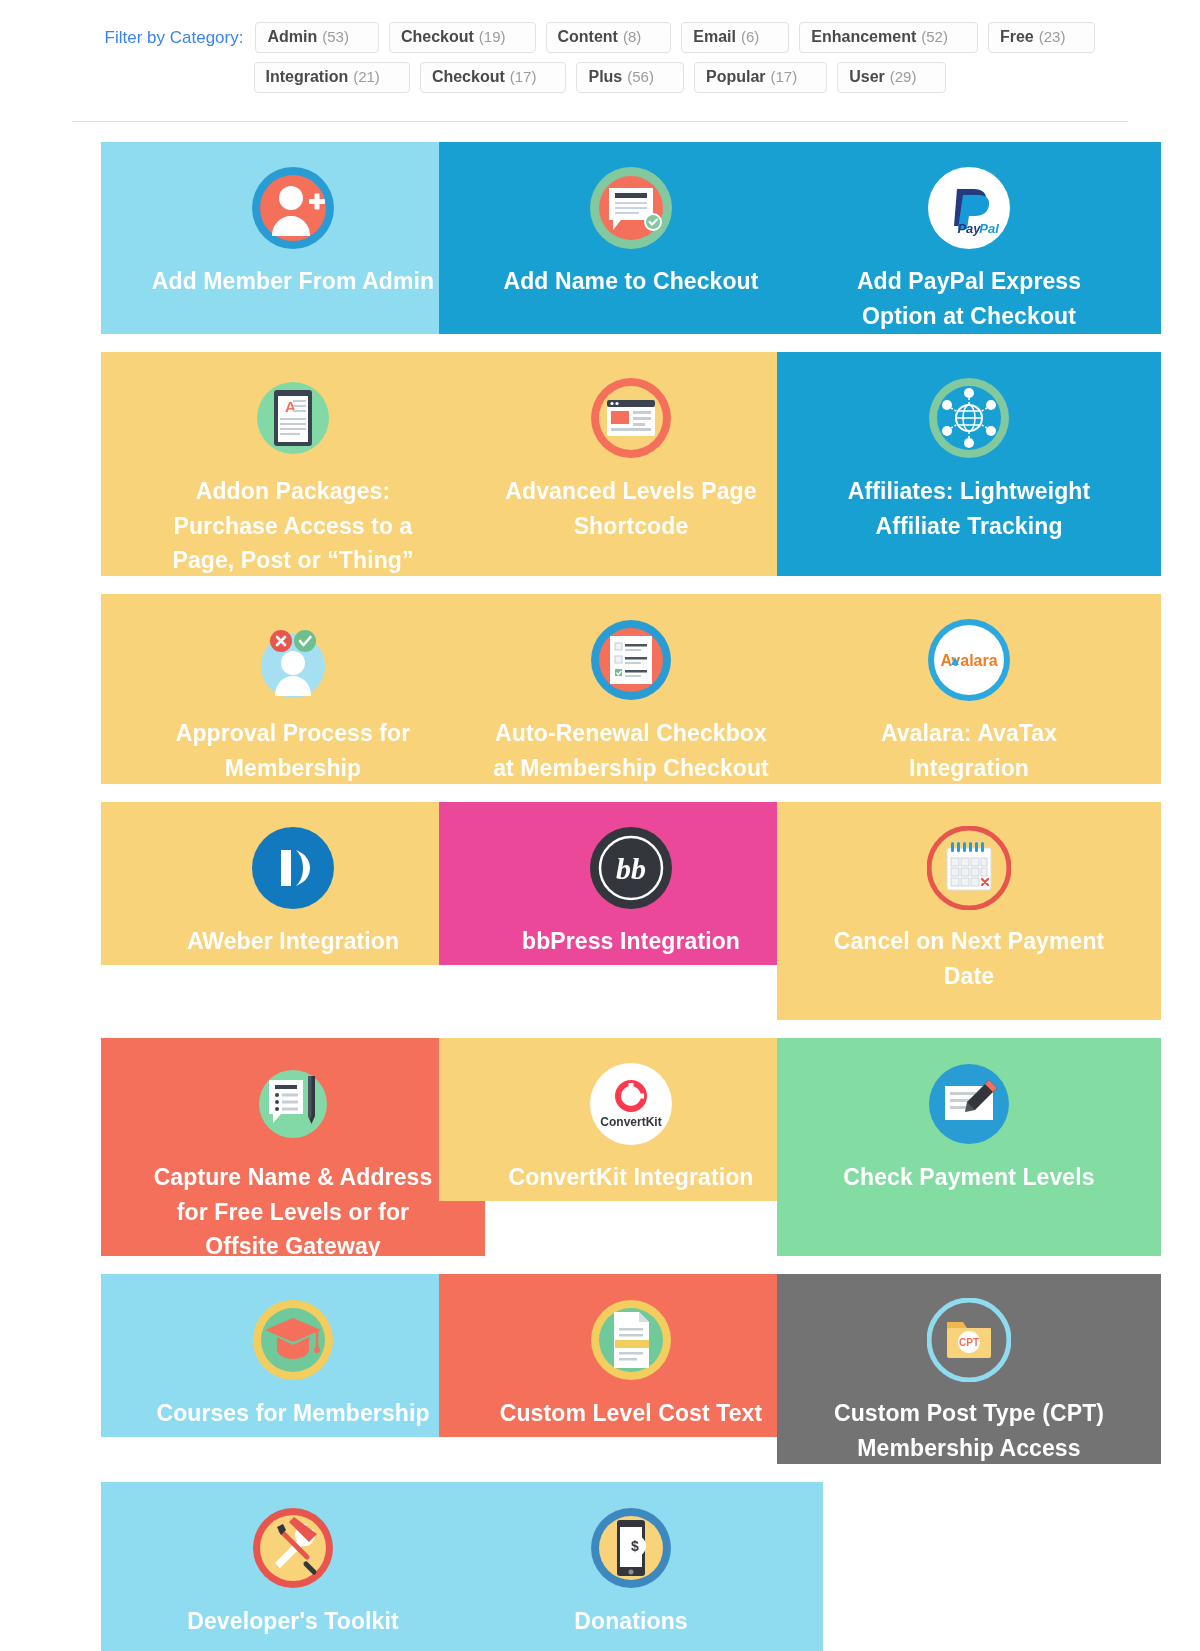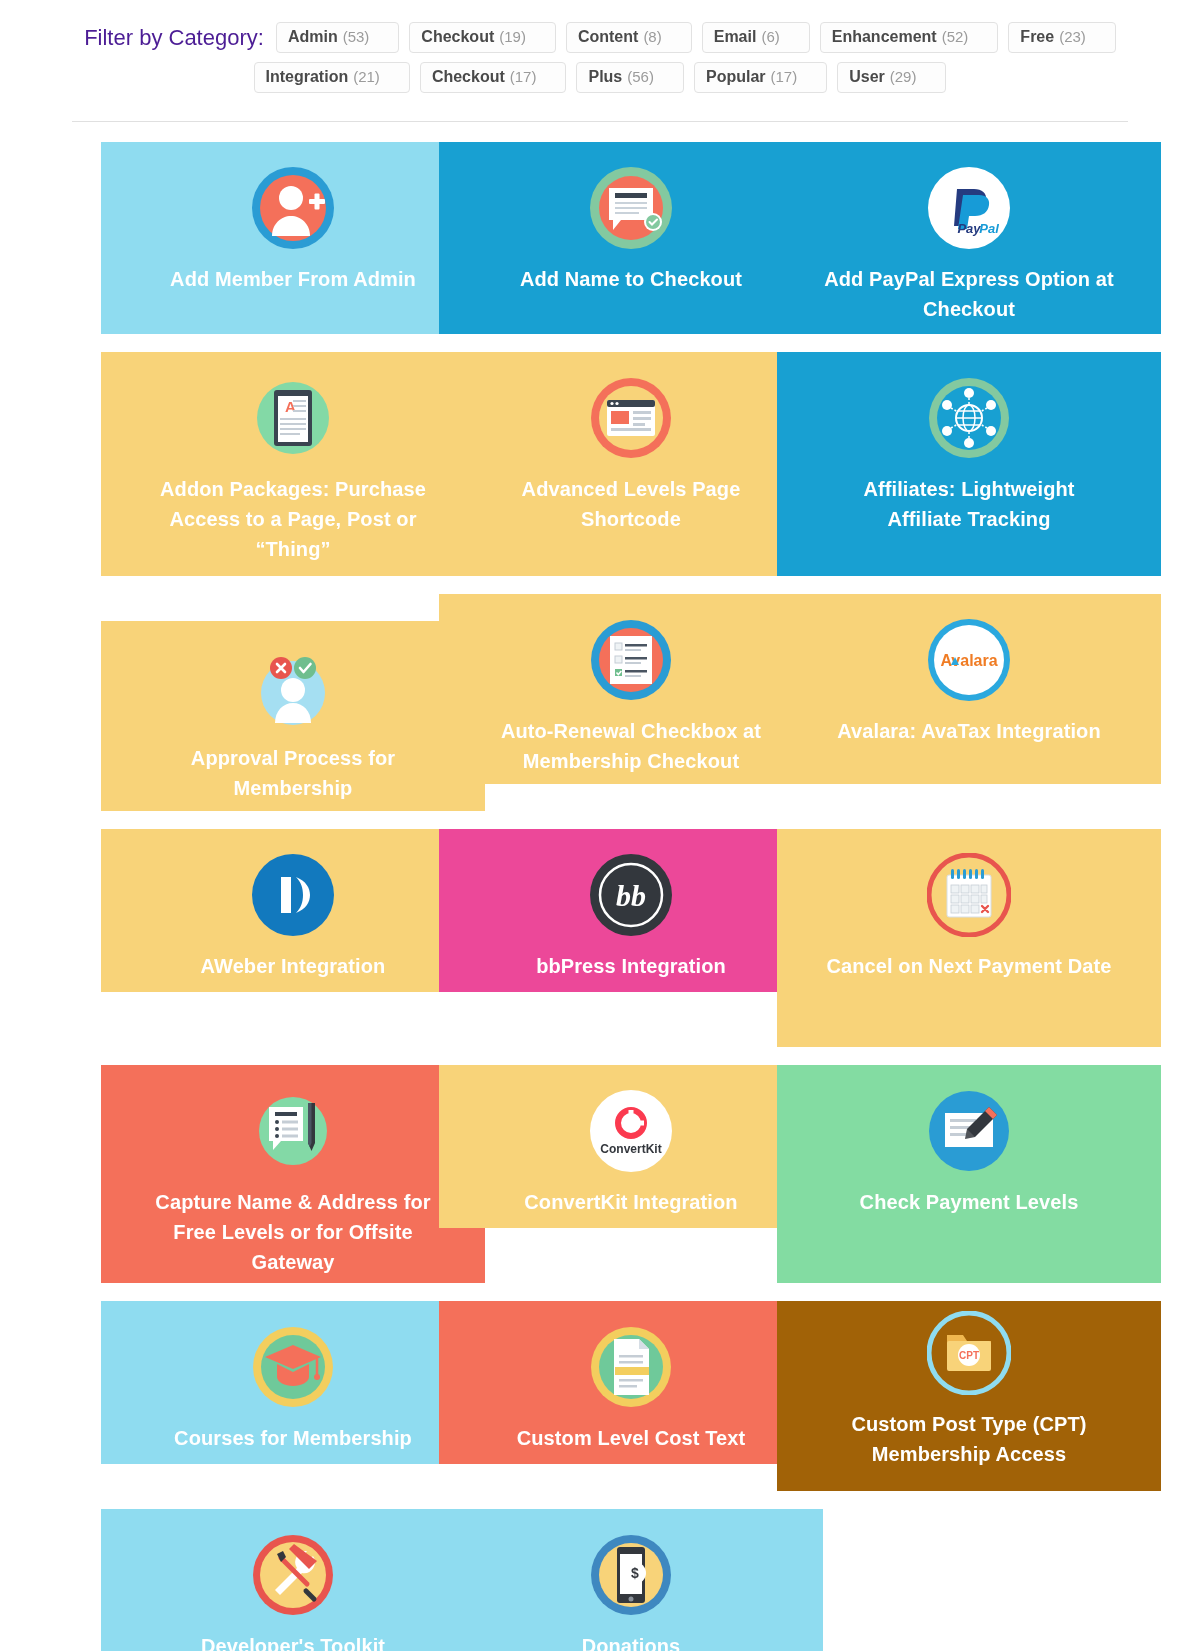--- a/index.html
+++ b/index.html
@@ -17,22 +17,22 @@
   .filter-bar {
     display: flex;
     flex-wrap: wrap;
     align-items: center;
     justify-content: center;
     padding: 22px 70px 0 70px;
     gap: 9px 10px;
     max-width: 1200px;
   }
   .filter-label {
-    font-size: 22px;
-    color: #4c1d95;
+    font-size: 17px;
+    color: #3b82f6;
     font-weight: 400;
     margin-right: 2px;
     white-space: nowrap;
     line-height: 30px;
   }
   .chip {
     display: inline-flex;
     align-items: baseline;
     gap: 5px;
     border: 1px solid #e2e2e2;
@@ -94,21 +94,21 @@
     position: relative;
     display: flex;
     align-items: center;
     justify-content: center;
     flex: none;
     margin-bottom: 14px;
   }
   .tile-icon svg { display: block; }
 
   .tile-title {
-    font-size: 20px;
+    font-size: 23px;
     font-weight: bold;
     color: #ffffff;
     text-align: center;
     line-height: 1.5;
     letter-spacing: 0.1px;
     max-width: 290px;
   }
 
   
 </style>
@@ -248,21 +248,21 @@
             <circle cx="64" cy="29" r="5" fill="#fff"></circle>
             <circle cx="64" cy="55" r="5" fill="#fff"></circle>
             <circle cx="42" cy="67" r="5" fill="#fff"></circle>
             <circle cx="20" cy="55" r="5" fill="#fff"></circle>
             <circle cx="20" cy="29" r="5" fill="#fff"></circle>
             <path d="M42 22v7M60 32l-7 4M60 52l-7-4M42 62v-7M24 52l7-4M24 32l7 4" stroke="#fff" stroke-width="1.5" stroke-dasharray="2 2"></path>
           </svg>
         </div>
         <div class="tile-title">Affiliates: Lightweight Affiliate Tracking</div>
       </a>
-      <a class="tile tile-r3" style="background: rgb(248, 211, 121); margin-top: 27px;">
+      <a class="tile tile-r3" style="background: rgb(248, 211, 121);">
         <div class="tile-icon">
           <svg width="84" height="84" viewBox="0 0 84 84" xmlns="http://www.w3.org/2000/svg">
             <circle cx="42" cy="48" r="32" fill="#A5DFF2"></circle>
             <circle cx="42" cy="45" r="12" fill="#fff"></circle>
             <path d="M24 78c0-12 8-20 18-20s18 8 18 20z" fill="#fff"></path>
             <circle cx="30" cy="23" r="11" fill="#E8554E"></circle>
             <path d="M26 19l8 8M34 19l-8 8" stroke="#fff" stroke-width="2.6" stroke-linecap="round"></path>
             <circle cx="54" cy="23" r="11" fill="#6FBE8E"></circle>
             <path d="M49 23l3.5 4 7-8" stroke="#fff" stroke-width="2.6" fill="none" stroke-linecap="round" stroke-linejoin="round"></path>
           </svg>
@@ -417,21 +417,21 @@
             <path d="M50 14l10 10H50z" fill="#D6DEE5"></path>
             <rect x="30" y="30" width="24" height="2.5" fill="#C5CDD5"></rect>
             <rect x="30" y="36" width="24" height="2.5" fill="#C5CDD5"></rect>
             <rect x="26" y="42" width="34" height="8" fill="#F3CE5E"></rect>
             <rect x="30" y="54" width="24" height="2.5" fill="#C5CDD5"></rect>
             <rect x="30" y="60" width="18" height="2.5" fill="#C5CDD5"></rect>
           </svg>
         </div>
         <div class="tile-title">Custom Level Cost Text</div>
       </a>
-      <a class="tile tile-r7" style="background: #a16207; justify-content: flex-end;">
+      <a class="tile tile-r7" style="background: #737373;">
         <div class="tile-icon">
           <svg width="84" height="84" viewBox="0 0 84 84" xmlns="http://www.w3.org/2000/svg">
             <circle cx="42" cy="42" r="40" fill="none" stroke="#8FDCF0" stroke-width="5"></circle>
             <path d="M20 24h16l4 6h24v6H20z" fill="#F0B74F"></path>
             <rect x="20" y="30" width="44" height="30" rx="2" fill="#F8D379"></rect>
             <circle cx="42" cy="44" r="11" fill="#fff"></circle>
             <text x="42" y="48" font-family="Liberation Sans, sans-serif" font-size="10" font-weight="bold" text-anchor="middle" fill="#F4705A">CPT</text>
           </svg>
         </div>
         <div class="tile-title">Custom Post Type (CPT) Membership Access</div>

